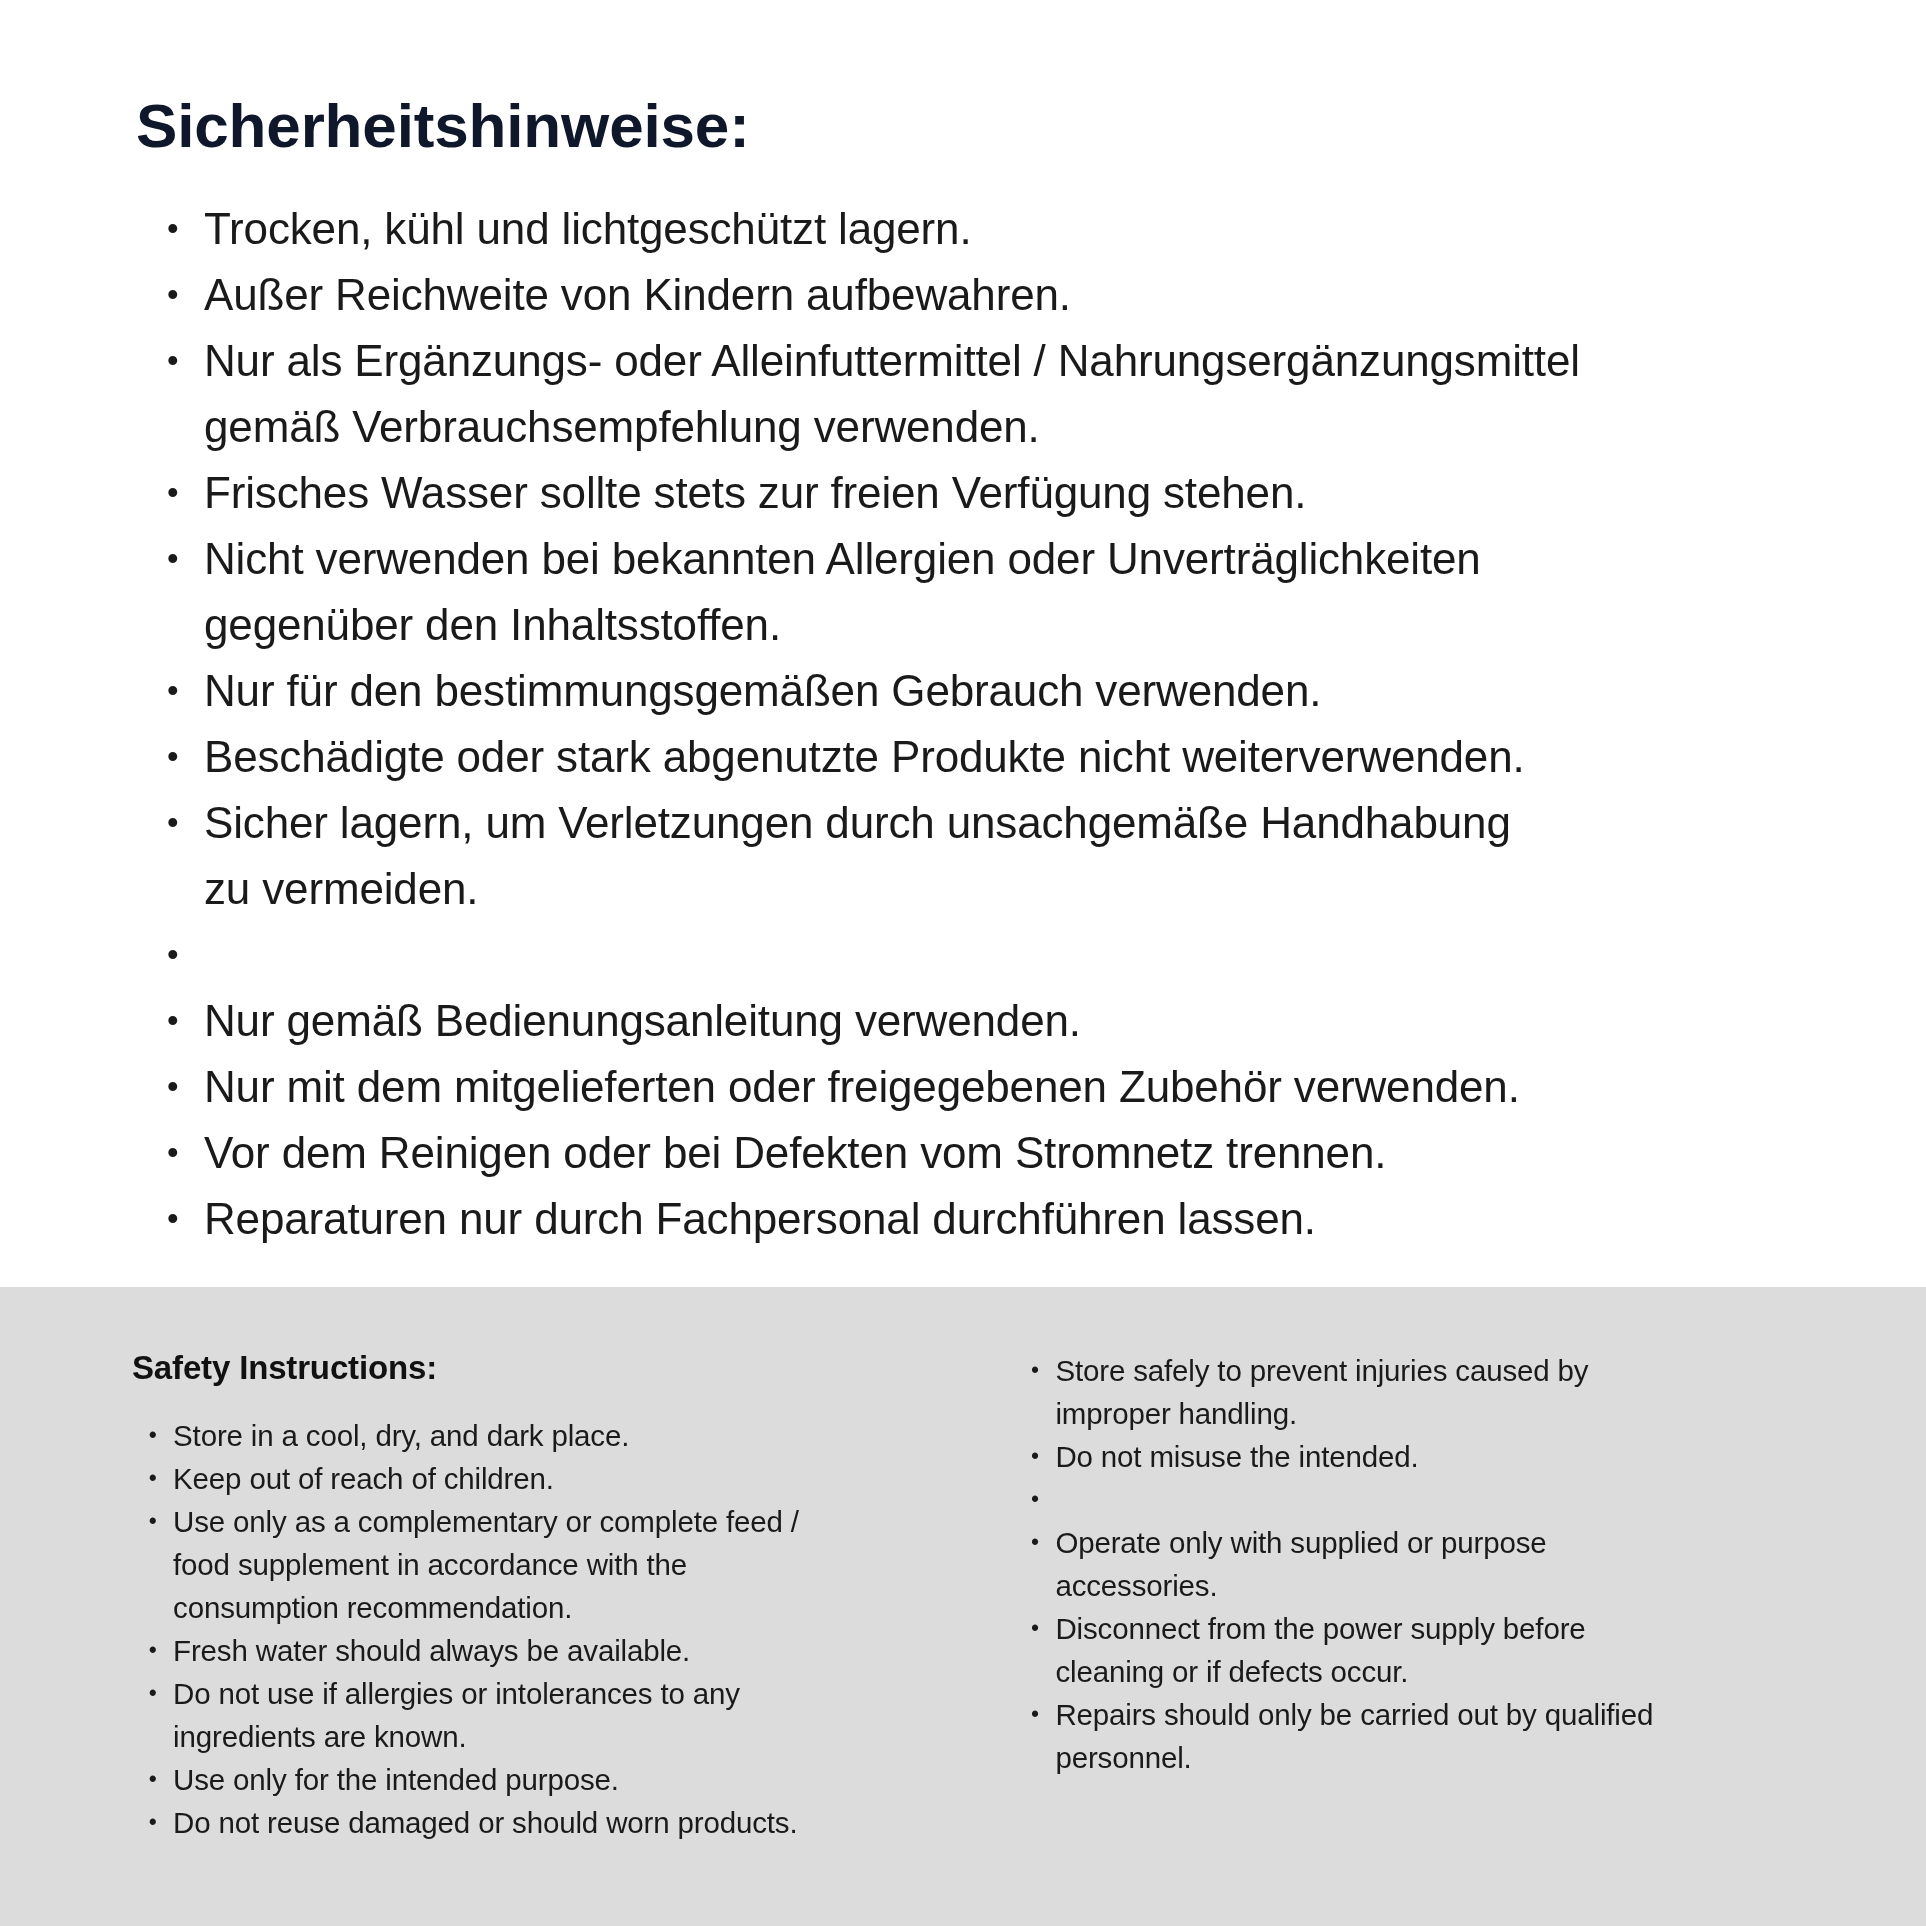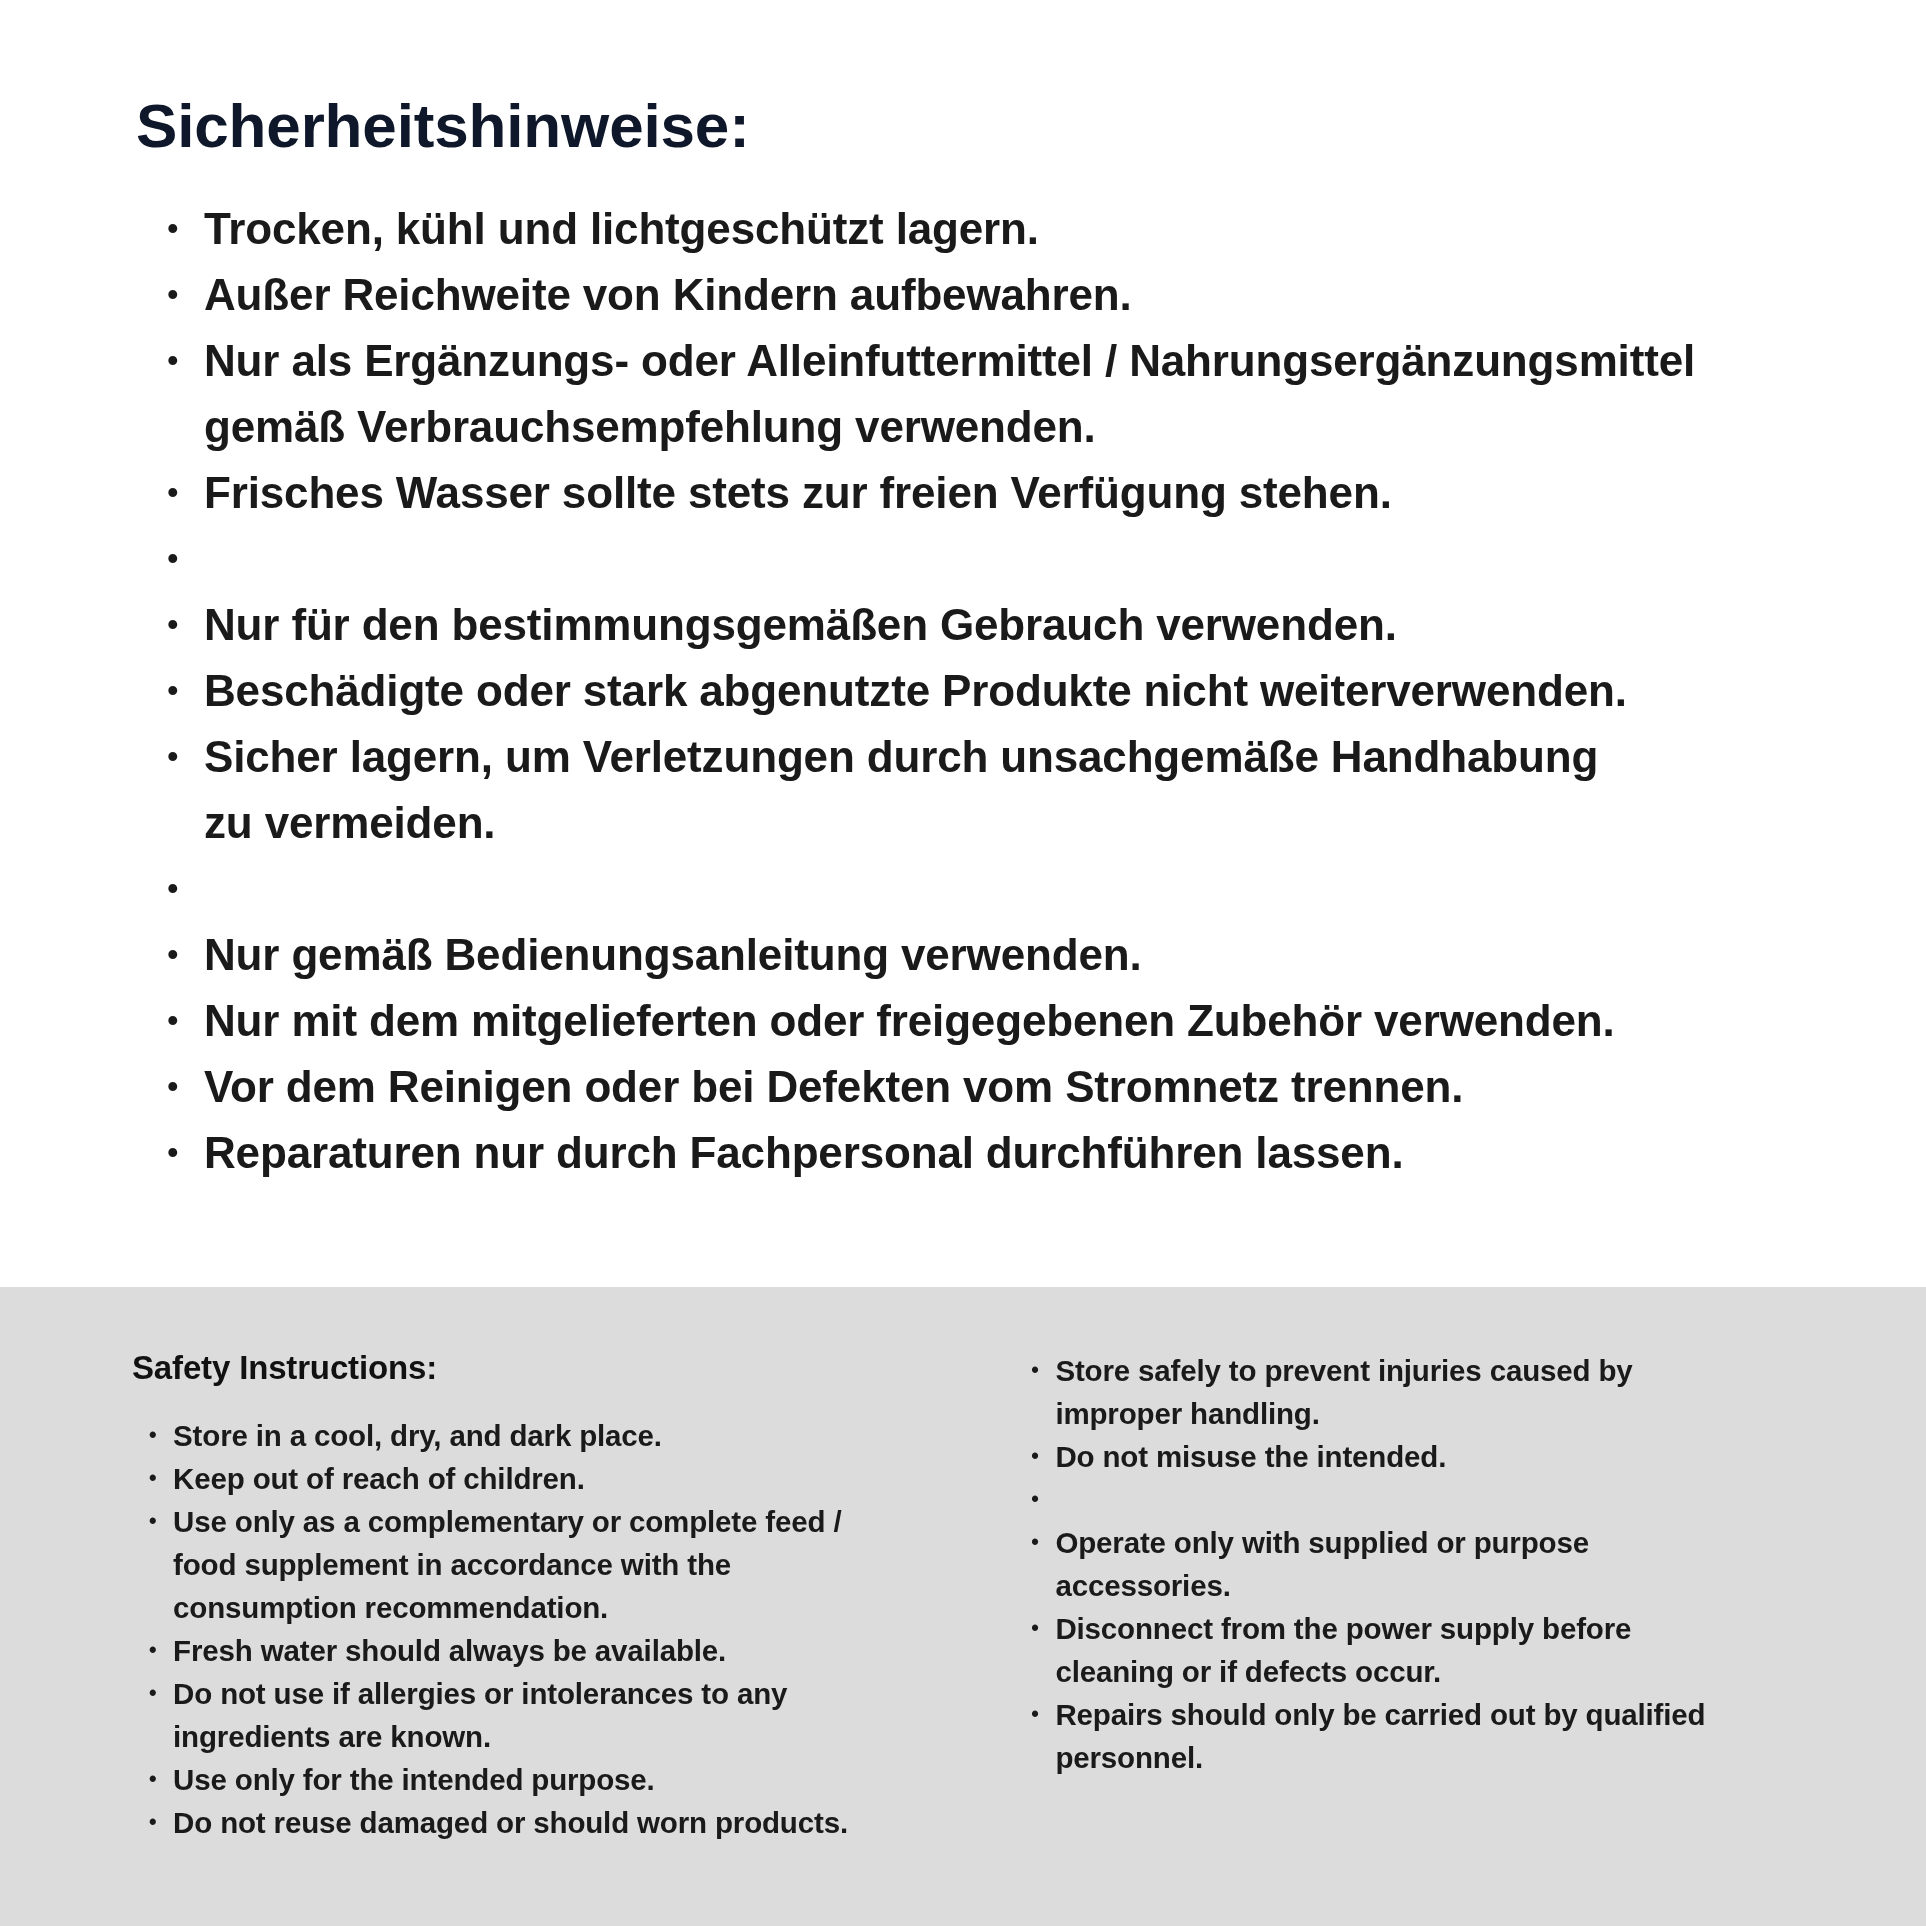--- a/index.html
+++ b/index.html
@@ -68,21 +68,20 @@
     flex: 0 0 auto;
     width: 24.4px;
     font-size: 23px;
     line-height: 43px;
   }
   .english-col-left .english-list {
     margin-left: 16.7px;
   }
   .txt {
     white-space: pre-line;
-    font-weight: bold;
   }
 </style>
 </head>
 <body>
 
 <div class="german-section">
   <h1 class="german-title">Sicherheitshinweise:</h1>
   <div class="german-list">
       <div class="bullet-item">
         <span class="dot">•</span>
@@ -96,20 +95,22 @@
         <span class="dot">•</span>
         <span class="txt">Nur als Ergänzungs- oder Alleinfuttermittel / Nahrungsergänzungsmittel
 gemäß Verbrauchsempfehlung verwenden.</span>
       </div>
       <div class="bullet-item">
         <span class="dot">•</span>
         <span class="txt">Frisches Wasser sollte stets zur freien Verfügung stehen.</span>
       </div>
       <div class="bullet-item">
         <span class="dot">•</span>
+        <span class="txt">Nicht verwenden bei bekannten Allergien oder Unverträglichkeiten
+gegenüber den Inhaltsstoffen.</span>
       </div>
       <div class="bullet-item">
         <span class="dot">•</span>
         <span class="txt">Nur für den bestimmungsgemäßen Gebrauch verwenden.</span>
       </div>
       <div class="bullet-item">
         <span class="dot">•</span>
         <span class="txt">Beschädigte oder stark abgenutzte Produkte nicht weiterverwenden.</span>
       </div>
       <div class="bullet-item">

